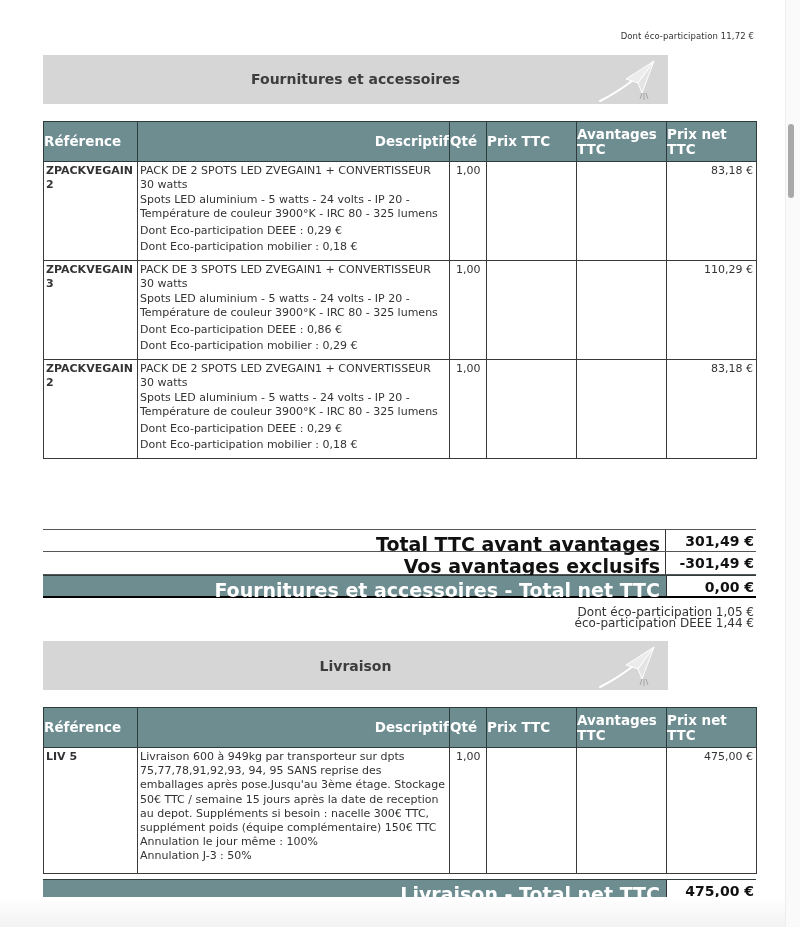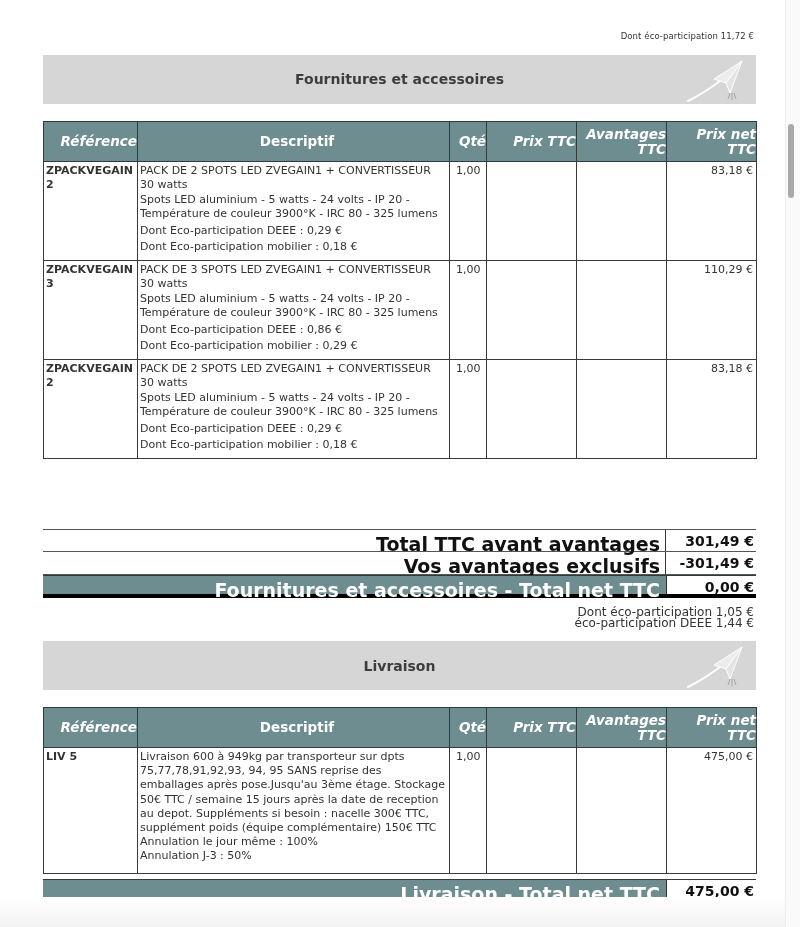--- a/index.html
+++ b/index.html
@@ -7,42 +7,42 @@
     body { position: relative; font-family: "DejaVu Sans", "Liberation Sans", sans-serif; color: #222; }
 
     .page { position: absolute; left: 0; top: 0; width: 800px; height: 927px; background: #fff; }
     .bottom-fade { position: absolute; left: 0; right: 0; bottom: 0; height: 30px; background: linear-gradient(to bottom, #ffffff, #f2f2f2); }
 
     .scrollbar-track { position: absolute; left: 785px; top: 0; width: 15px; height: 927px; background: #fafafa; border-left: 1px solid #eeeeee; }
     .scrollbar-thumb { position: absolute; left: 788px; top: 124px; width: 6px; height: 74px; background: #a9a9a9; border-radius: 3px; }
 
     .eco-top { position: absolute; right: 46px; top: 31px; font-size: 8.5px; color: #333; letter-spacing: 0.1px; text-align: center; }
 
-    .section-band { position: absolute; left: 43px; width: 713px; background: #d6d6d6; }
+    .section-band { position: absolute; left: 43px; width: 625px; background: #d6d6d6; }
     .section-band .title { position: absolute; left: 0; right: 0; text-align: center; font-size: 14px; font-weight: bold; color: #3d3d3d; }
     .section-band .plane { position: absolute; right: 12px; top: 4px; width: 60px; height: 44px; }
 
     table.items { position: absolute; left: 43px; width: 713px; border-collapse: collapse; table-layout: fixed; }
     table.items th { background: #6e8d91; color: #ffffff; font-weight: bold; font-size: 13.5px; border: 1px solid #2f3c3e; height: 40px; line-height: 15px; vertical-align: middle; }
-    table.items th.left { text-align: center; padding-left: 7px; }
-    table.items th.center { text-align: right; font-style: italic; }
+    table.items th.left { text-align: right; padding-left: 7px; }
+    table.items th.center { text-align: left; }
     table.items td { border: 1px solid #3a3a3a; vertical-align: top; font-size: 11px; line-height: 14.4px; padding: 2px 2px; color: #333; }
     td.ref { font-weight: bold; color: #111; padding-left: 2px !important; word-wrap: break-word; line-height: 14.4px; }
     td.desc { padding-left: 2px; }
     td.desc .line { display: block; }
     td.desc .gap { display: block; margin-top: 2px; }
     td.qty { text-align: left; padding-left: 6px !important; }
     td.net { text-align: right; padding-right: 3px !important; }
 
     .totals { position: absolute; left: 43px; width: 713px; }
     .tot-row { position: relative; height: 23px; border-bottom: 1px solid #555; }
     .tot-row .lbl { position: absolute; right: 96px; top: 3px; font-size: 19px; font-weight: bold; color: #111; }
     .tot-row .val { position: absolute; right: 2px; top: 3px; font-size: 14px; font-weight: bold; color: #111; }
     .tot-row .divider { position: absolute; right: 90px; top: 0; bottom: 0; border-left: 1px solid #333; }
-    .tot-row.final { background: #6e8d91; border-top: 1px solid #2f3c3e; border-bottom: 4px solid #000000; }
+    .tot-row.final { background: #6e8d91; border-top: 1px solid #2f3c3e; border-bottom: 2px solid #000000; }
     .tot-row.final .lbl { color: #ffffff; }
     .tot-row.final .valbox { position: absolute; right: 0; top: 0; bottom: 0; width: 90px; background: #fff; border-left: 1px solid #333; }
 
     .eco-sub { position: absolute; right: 46px; font-size: 12px; color: #333; text-align: right; line-height: 11px; }
   </style>
 </head>
 <body>
 
 <div class="page">
 

